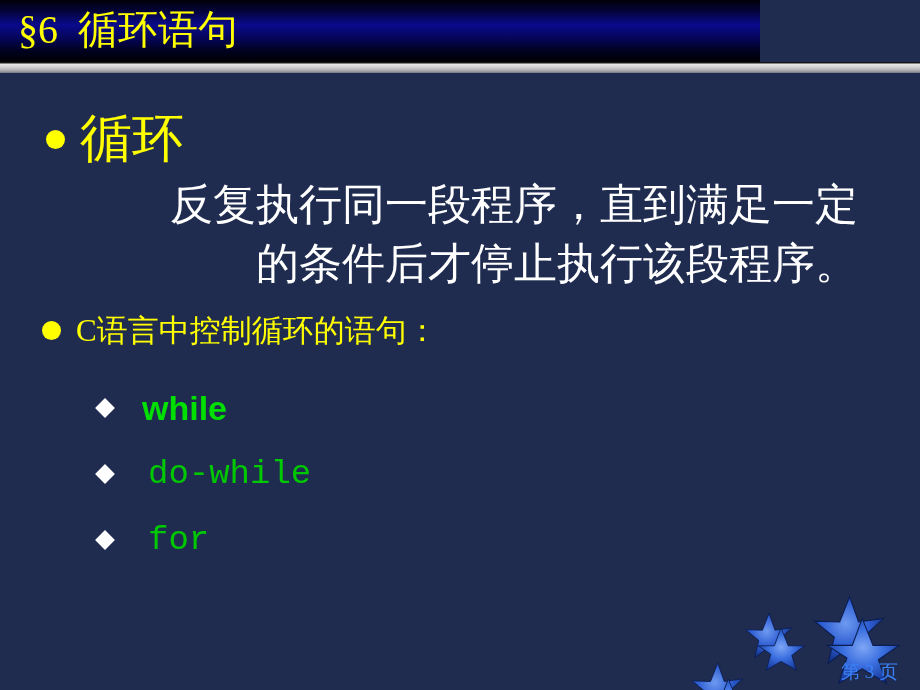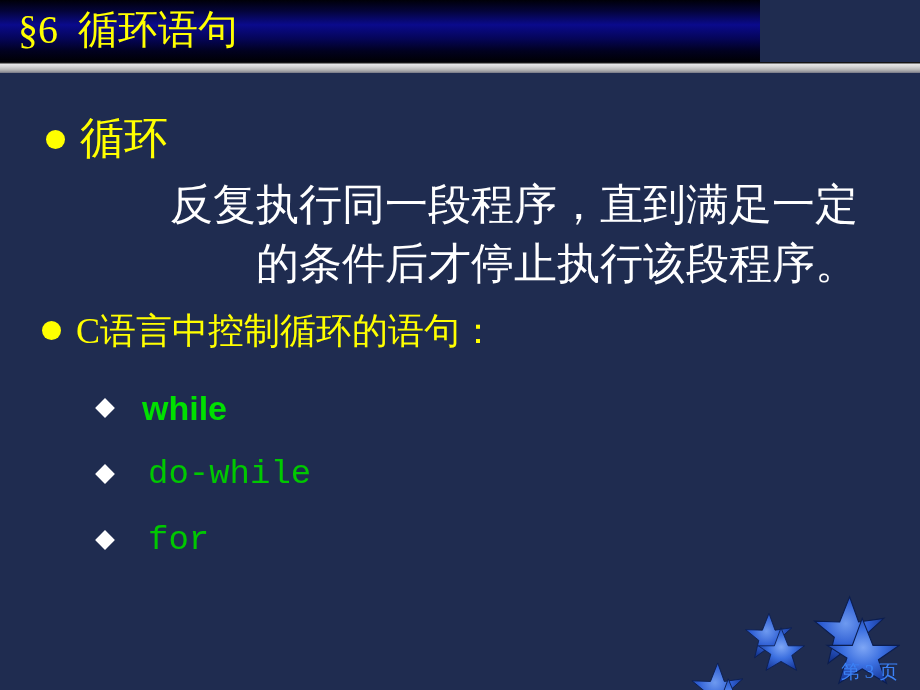--- a/index.html
+++ b/index.html
@@ -82,30 +82,30 @@
   .dot-bullet {
     width: 19px;
     height: 19px;
     border-radius: 50%;
     background: #ffff00;
     flex: 0 0 auto;
     margin-top: 16px;
   }
   .lvl1-text {
     font-family: "Liberation Serif", "DejaVu Serif", serif;
-    font-size: 44px;
+    font-size: 52px;
     line-height: 50px;
     color: #ffff00;
     margin-left: 15px;
     white-space: pre;
   }
 
   #bullet-loop { left: 46px; top: 41px; }
   #bullet-cstmt { left: 42px; top: 232px; }
-  #bullet-cstmt .lvl1-text { font-size: 36px; line-height: 52px; }
+  #bullet-cstmt .lvl1-text { font-size: 31px; line-height: 52px; }
 
   #para-desc {
     position: absolute;
     left: 68px;
     top: 102px;
     width: 790px;
     font-family: "Liberation Serif", "DejaVu Serif", serif;
     font-size: 43px;
     line-height: 59px;
     color: #ffffff;

